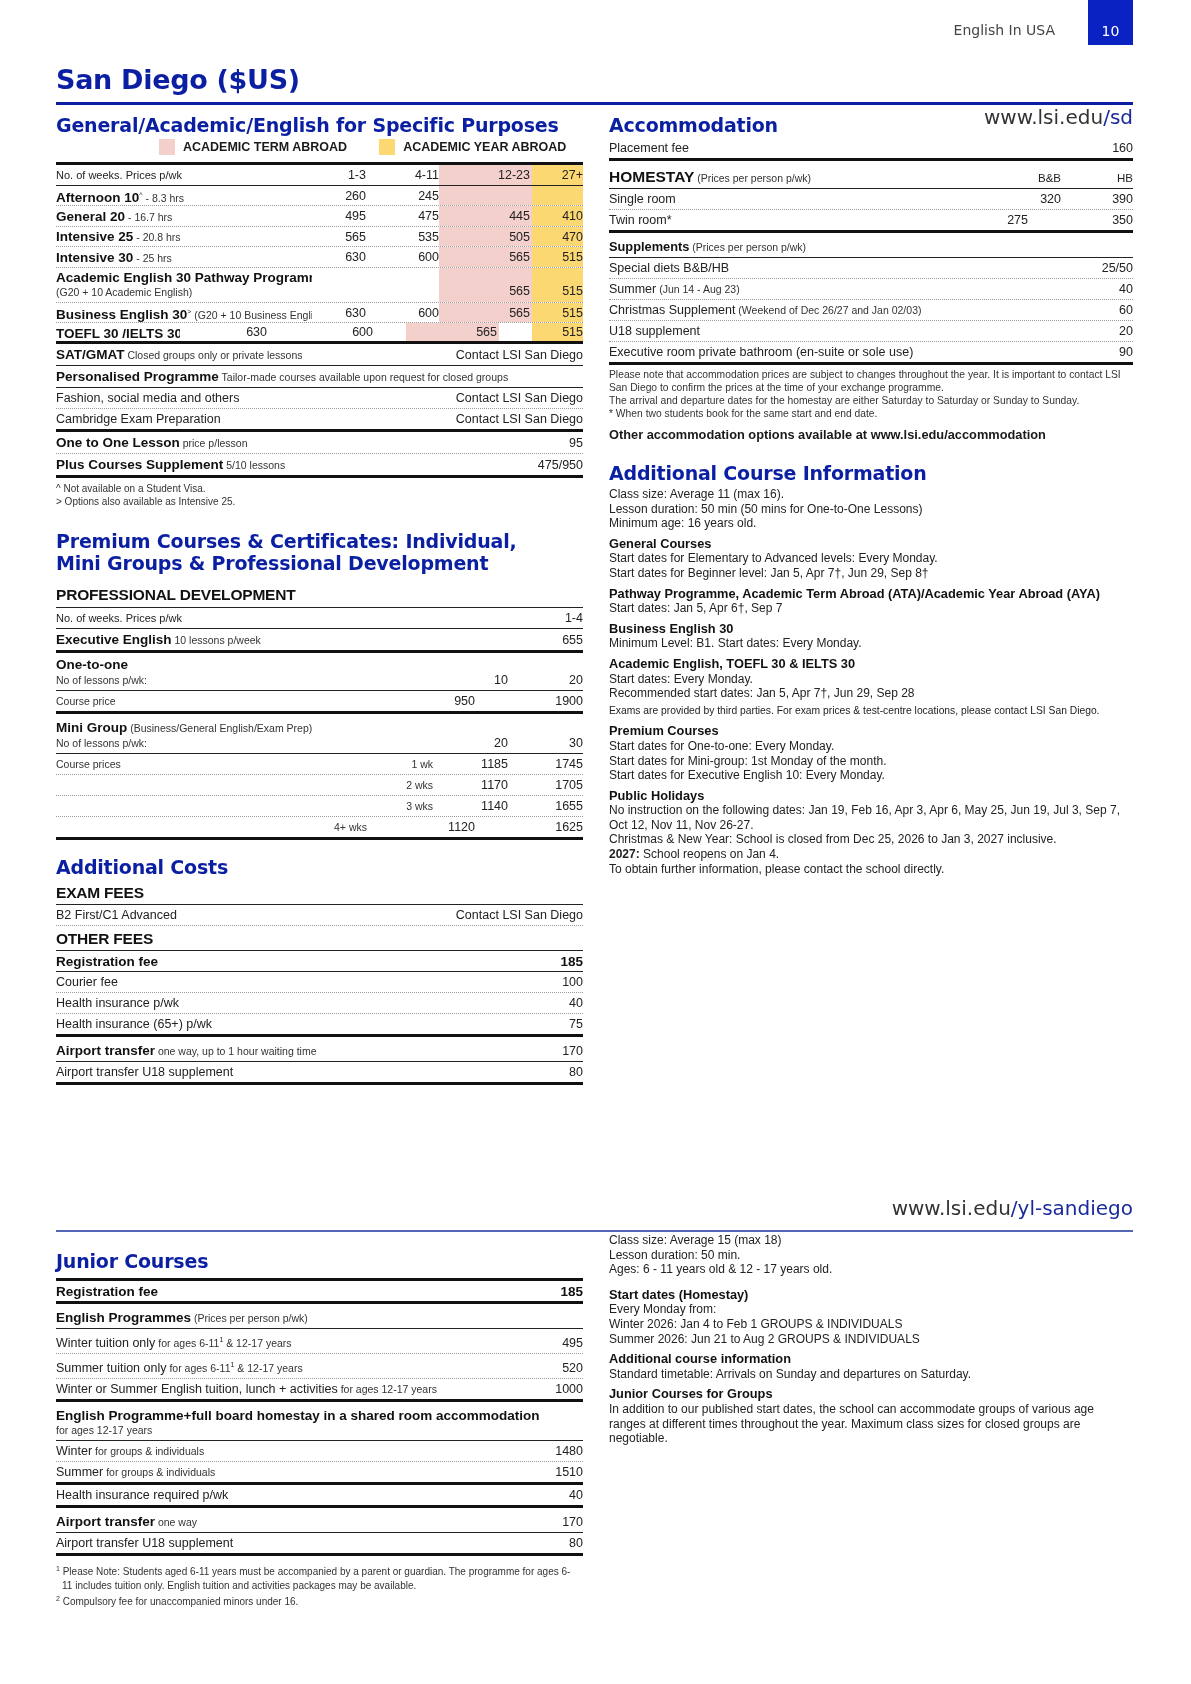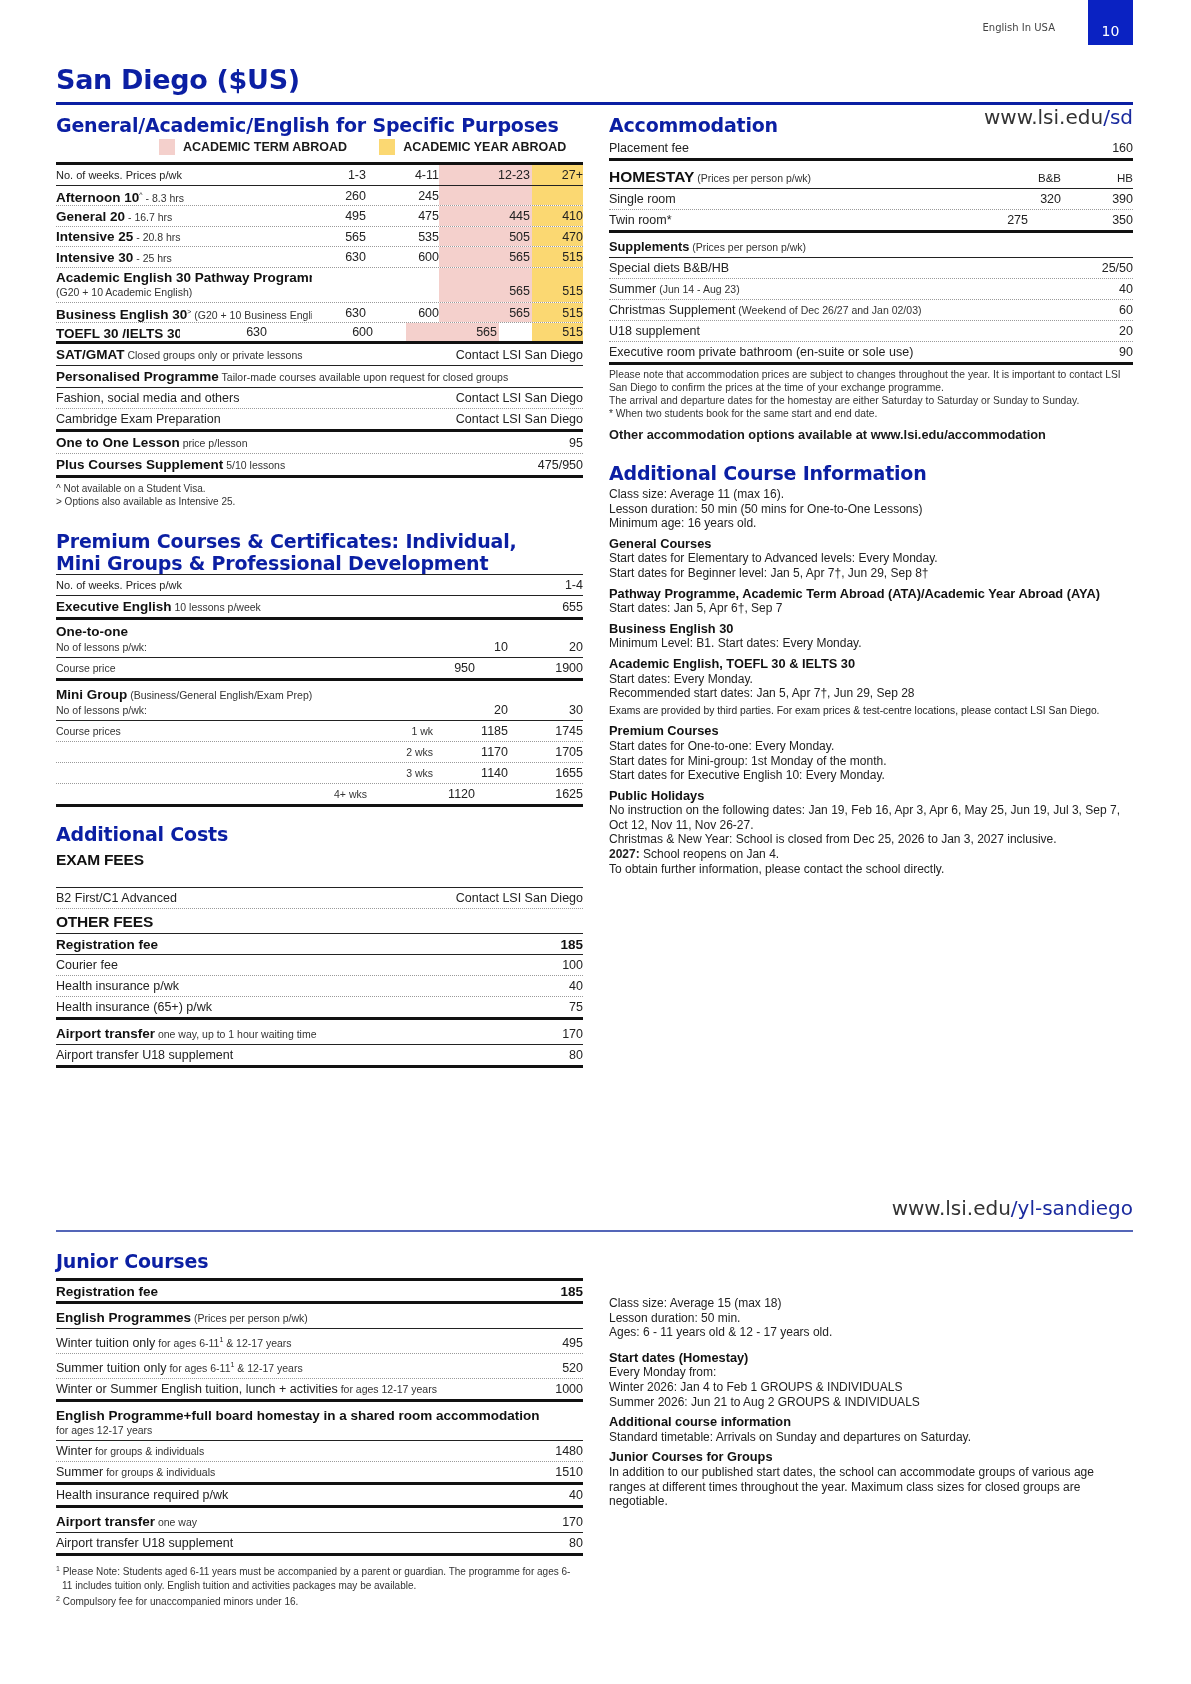--- a/index.html
+++ b/index.html
@@ -1,20 +1,20 @@
 <!DOCTYPE html>
 <html><head>
 <meta charset="utf-8">
 <style>
   * { box-sizing: border-box; margin: 0; padding: 0; }
   html, body { width: 1191px; height: 1684px; background: #ffffff; overflow: hidden; }
   body { position: relative; font-family: "Liberation Sans Narrow", "Liberation Sans", sans-serif; color: #1a1a1a; }
 
   
-  .top-label { position: absolute; top: 22px; right: 136px; font-family: "DejaVu Sans", sans-serif; font-size: 10px; color: #444; }
+  .top-label { position: absolute; top: 22px; right: 136px; font-family: "DejaVu Sans", sans-serif; font-size: 14px; color: #444; }
   .page-num { position: absolute; top: 0; left: 1088px; width: 45px; height: 45px; background: #0a22c2; color: #fff; font-family: "DejaVu Sans", sans-serif; font-size: 14px; display:flex; align-items:center; justify-content:center; padding-top: 16px; }
   .page-title { position: absolute; left: 56px; top: 64px; font-family: "DejaVu Sans", sans-serif; font-weight: bold; font-size: 27px; color: #0b1fa3; letter-spacing: -0.3px; }
   .url { position: absolute; font-family: "DejaVu Sans", sans-serif; font-size: 20px; color: #333; right: 58px; }
   .url .hl { color: #1a2a9e; }
   .url-top { top: 61px; margin-top: 44px; }
   .rule-blue { position: absolute; left: 56px; width: 1077px; height: 3px; background: #0b1fa3; }
   .rule-blue.light { height: 2px; background: #5466b8; }
 
   .col { position: absolute; }
   .left { left: 56px; width: 527px; }
@@ -148,20 +148,21 @@
     <span class="v">95</span>
   </div>
   <div class="row thick">
     <span class="lbl"><span class="b">Plus Courses Supplement</span><span class="sm"> 5/10 lessons</span></span>
     <span class="v">475/950</span>
   </div>
   <div class="note" style="margin-top:4px;">^  Not available on a Student Visa.</div>
   <div class="note">&gt;  Options also available as Intensive 25.</div>
 
   <h2 class="sec" style="margin-top:22px;"><span>Premium Courses &amp; Certificates: Individual,</span><br><span>Mini Groups &amp; Professional Development</span></h2>
+  <h3 class="cap" style="margin-top:12px; margin-bottom:3px;">PROFESSIONAL DEVELOPMENT</h3>
   <div class="row solid topline-thin">
     <span class="lbl" style="font-size:11px;">No. of weeks. Prices p/wk</span>
     <span class="v">1-4</span>
   </div>
   <div class="row thick">
     <span class="lbl"><span class="b">Executive English</span><span class="sm"> 10 lessons p/week</span></span>
     <span class="v">655</span>
   </div>
   <div class="row nob" style="padding-bottom:0; padding-top:4px;">
     <span class="lbl"><span class="b">One-to-one</span></span>
@@ -203,21 +204,21 @@
     <span class="v" style="width:75px;">1655</span>
   </div>
   <div class="row thick">
     <span class="lbl"></span>
     <span class="v sm" style="width:60px;">4+ wks</span>
     <span class="v" style="width:75px;">1120</span>
     <span class="v" style="width:75px;">1625</span>
   </div>
 
   <h2 class="sec" style="margin-top:16px;">Additional Costs</h2>
-  <h3 class="cap" style="margin-top:6px; margin-bottom:18px;">EXAM FEES</h3>
+  <h3 class="cap" style="margin-top:6px; margin-bottom:2px;">EXAM FEES</h3>
   <div class="row topline-thin">
     <span class="lbl">B2 First/C1 Advanced</span>
     <span class="v">Contact LSI San Diego</span>
   </div>
   <h3 class="cap" style="margin-top:4px; margin-bottom:2px;">OTHER FEES</h3>
   <div class="row solid topline-thin">
     <span class="lbl b">Registration fee</span>
     <span class="v b">185</span>
   </div>
   <div class="row">
@@ -364,21 +365,21 @@
     <span class="v">170</span>
   </div>
   <div class="row thick">
     <span class="lbl">Airport transfer U18 supplement</span>
     <span class="v">80</span>
   </div>
   <div class="note" style="margin-top:6px; padding-left:6px; text-indent:-6px; padding-right:10px;"><sup>1</sup> <span>Please Note: Students aged  6-11 years must be accompanied by a parent or guardian. The programme for ages 6-11 includes tuition only. English tuition and activities packages may be available.</span></div>
   <div class="note"><sup>2</sup> <span>Compulsory fee for unaccompanied minors under 16.</span></div>
 </div>
 
-<div class="col right" style="top:1296px;">
+<div class="col right" style="top:1233px;">
   <div class="para">
     <div>Class size: Average 15 (max 18)</div>
     <div>Lesson duration: 50 min.</div>
     <div>Ages: 6 - 11 years old &amp; 12 - 17 years old.</div>
     <span class="hd" style="margin-top:11px;">Start dates (Homestay)</span>
     <div>Every Monday from:</div>
     <div>Winter 2026: Jan 4 to Feb 1  GROUPS &amp; INDIVIDUALS</div>
     <div>Summer 2026: Jun 21 to Aug 2 GROUPS &amp; INDIVIDUALS</div>
     <span class="hd">Additional course information</span>
     <div>Standard timetable: Arrivals on Sunday and departures on Saturday.</div>

